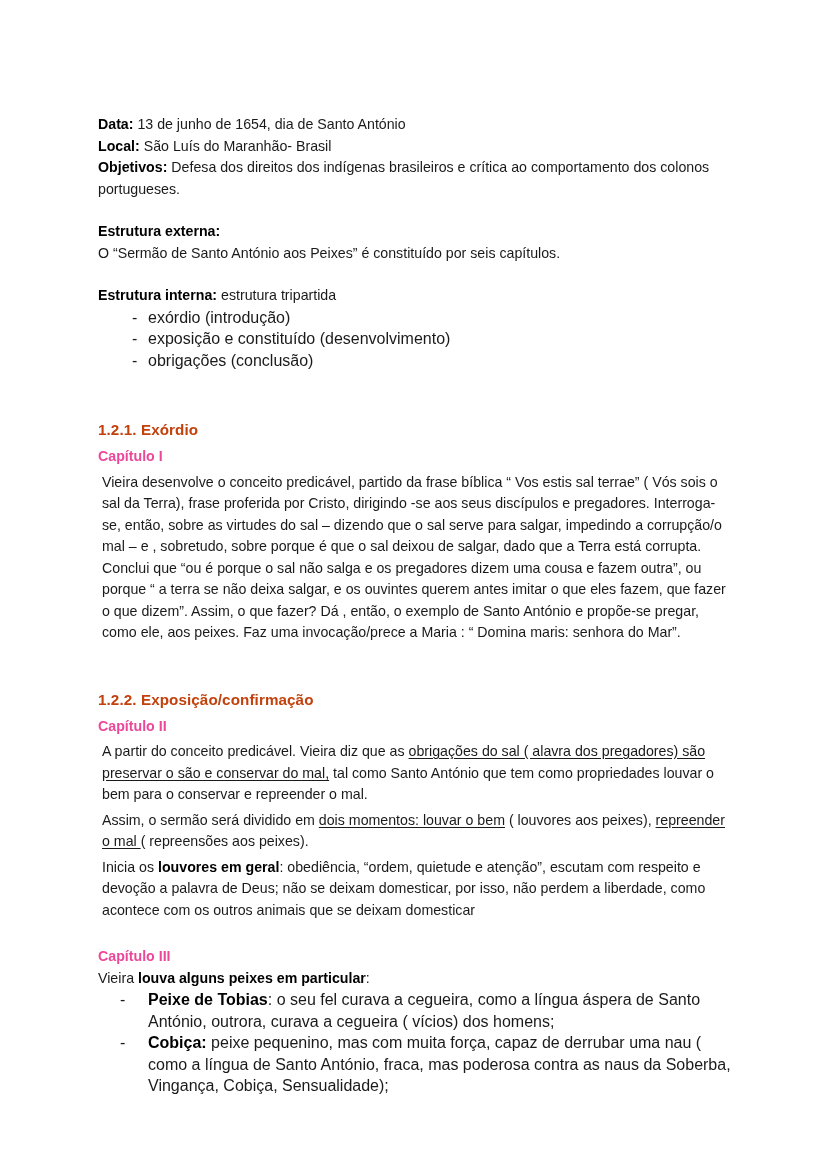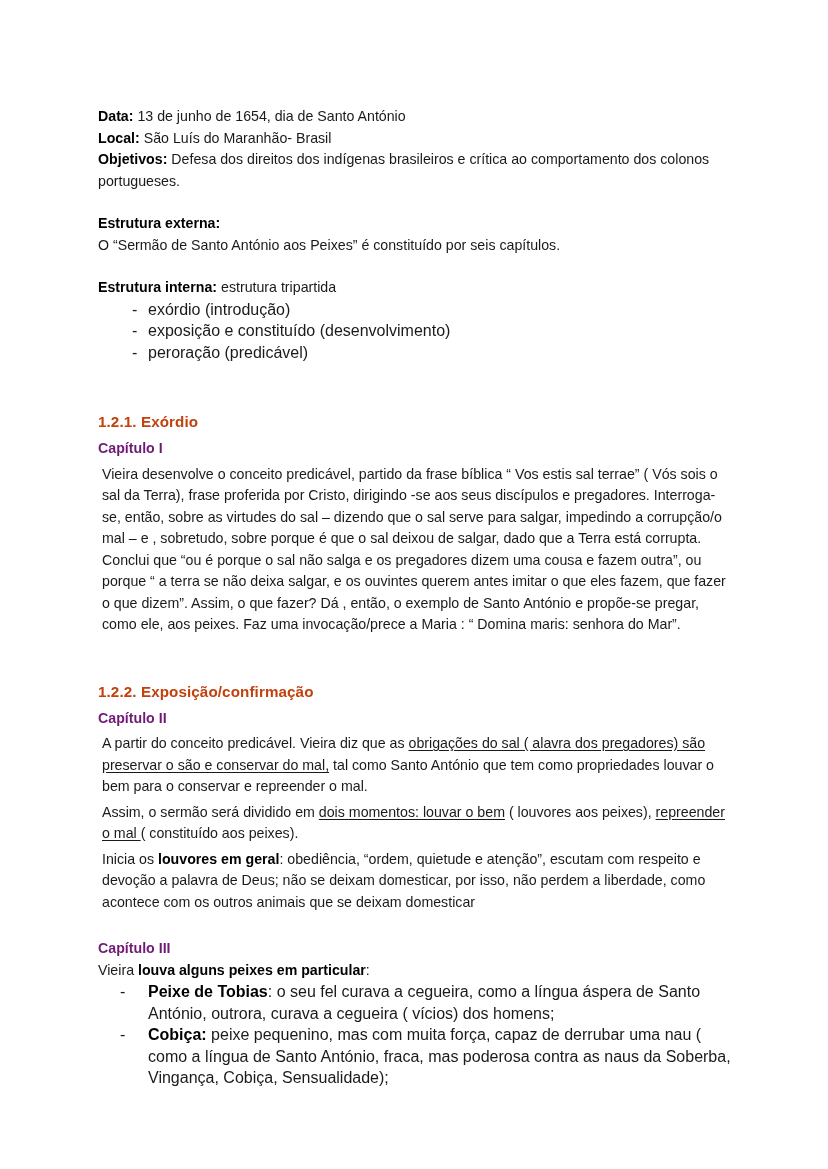--- a/index.html
+++ b/index.html
@@ -12,21 +12,21 @@
     width: 828px;
     height: 1169px;
     background: #ffffff;
     overflow: hidden;
     font-family: "Liberation Sans", sans-serif;
     color: #000000;
   }
   .content {
     position: absolute;
     left: 98px;
-    top: 106px;
+    top: 114px;
     width: 634px;
   }
   .line, .para {
     font-size: 14.2px;
     line-height: 21.5px;
     color: #1a1a1a;
     text-align: left;
   }
   .para {
     margin: 4px;
@@ -47,21 +47,21 @@
     font-weight: bold;
     color: #c2410c;
     line-height: 20px;
     margin: 0 0 6px 0;
     letter-spacing: 0.1px;
   }
   .chapter {
     font-size: 14.2px;
     font-weight: bold;
     line-height: 21.5px;
-    color: #701a75;
+    color: #ec4899;
     margin: 0;
   }
   ul.dash-list {
     list-style: none;
     margin: 0;
     padding: 0;
   }
   ul.dash-list > li {
     position: relative;
     padding-left: 50px;
@@ -97,37 +97,37 @@
 
     <div class="line"><span class="b">Estrutura externa:</span></div>
     <div class="line">O “Sermão de Santo António aos Peixes” é constituído por seis capítulos.</div>
 
     <div class="spacer-md"></div>
 
     <div class="line"><span class="b">Estrutura interna:</span><span> estrutura tripartida</span></div>
     <ul class="dash-list">
       <li>exórdio (introdução)</li>
       <li>exposição e constituído (desenvolvimento)</li>
-      <li>peroração (predicável)</li>
+      <li>obrigações (conclusão)</li>
     </ul>
 
     <div class="spacer-xl"></div>
 
     <div class="heading-orange">1.2.1. Exórdio</div>
     <div class="chapter">Capítulo I</div>
     <p class="para">Vieira desenvolve o conceito predicável, partido da frase bíblica “ Vos estis sal terrae” ( Vós sois o sal da Terra), frase proferida por Cristo, dirigindo -se aos seus discípulos e pregadores. Interroga-se, então, sobre as virtudes do sal – dizendo que o sal serve para salgar, impedindo a corrupção/o mal – e , sobretudo, sobre porque é que o sal deixou de salgar, dado que a Terra está corrupta. Conclui que “ou é porque o sal não salga e os pregadores dizem uma cousa e fazem outra”, ou porque “ a terra se não deixa salgar, e os ouvintes querem antes imitar o que eles fazem, que fazer o que dizem”. Assim, o que fazer? Dá , então, o exemplo de Santo António e propõe-se pregar, como ele, aos peixes. Faz uma invocação/prece a Maria : “ Domina maris: senhora do Mar”.</p>
 
     <div class="spacer-lg"></div>
 
     <div class="heading-orange">1.2.2. Exposição/confirmação</div>
     <div class="chapter">Capítulo II</div>
 
     <p class="para"><span>A partir do conceito predicável. Vieira diz que as </span><span class="u">obrigações do sal ( alavra dos pregadores) são preservar o são e conservar do mal,</span><span> tal como Santo António que tem como propriedades louvar o bem para o conservar e repreender o mal.</span></p>
 
-    <p class="para"><span>Assim, o sermão será dividido em </span><span class="u">dois momentos: louvar o bem</span><span> ( louvores aos peixes), </span><span class="u">repreender o mal </span><span>( constituído aos peixes).</span></p>
+    <p class="para"><span>Assim, o sermão será dividido em </span><span class="u">dois momentos: louvar o bem</span><span> ( louvores aos peixes), </span><span class="u">repreender o mal </span><span>( repreensões aos peixes).</span></p>
 
     <p class="para"><span>Inicia os </span><span class="b">louvores em geral</span><span>: obediência, “ordem, quietude e atenção”, escutam com respeito e devoção a palavra de Deus; não se deixam domesticar, por isso, não perdem a liberdade, como acontece com os outros animais que se deixam domesticar</span></p>
 
     <div class="spacer-md"></div>
 
     <div class="chapter">Capítulo III</div>
     <div class="line"><span>Vieira </span><span class="b">louva alguns peixes em particular</span><span>:</span></div>
 
     <ul class="dash-list wide">
       <li><span class="b">Peixe de Tobias</span><span>: o seu fel curava a cegueira, como a língua áspera de Santo António, outrora, curava a cegueira ( vícios) dos homens;</span></li>

